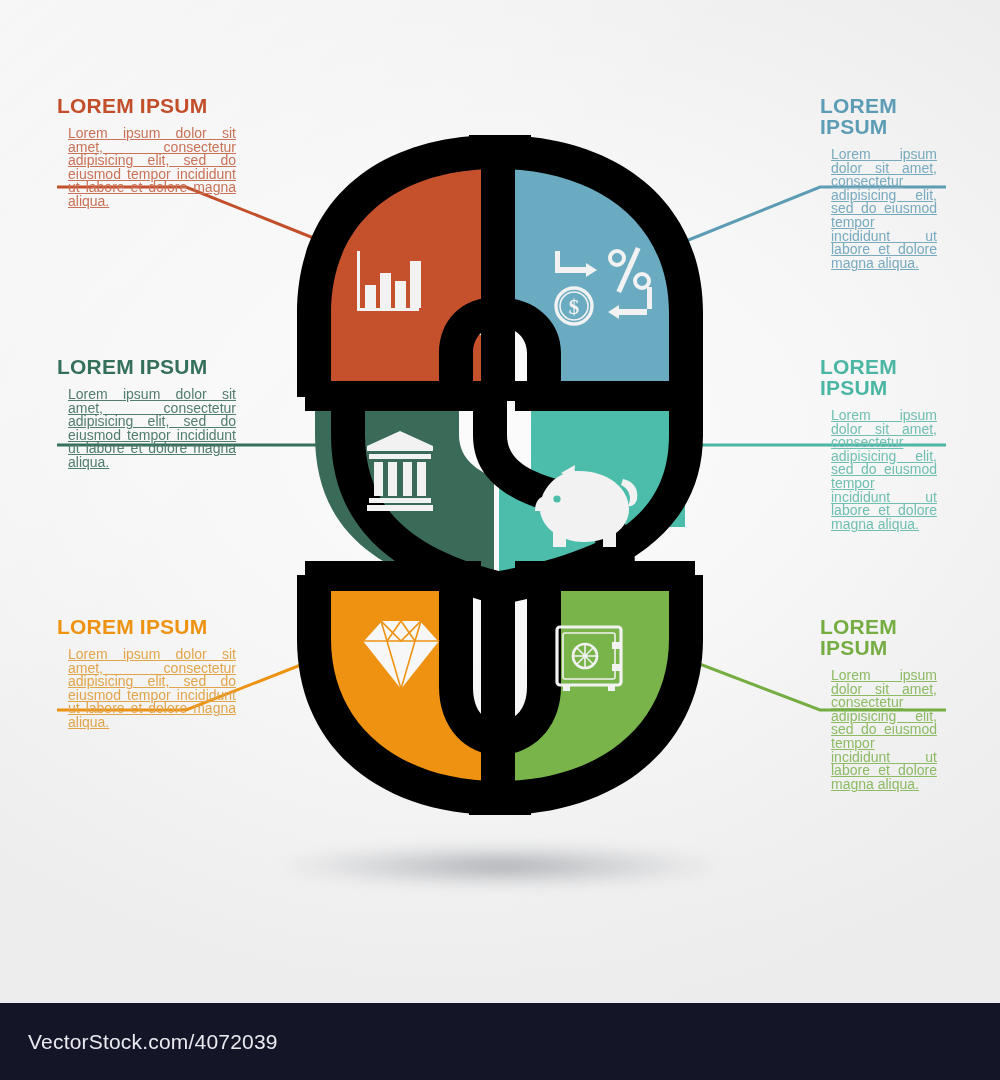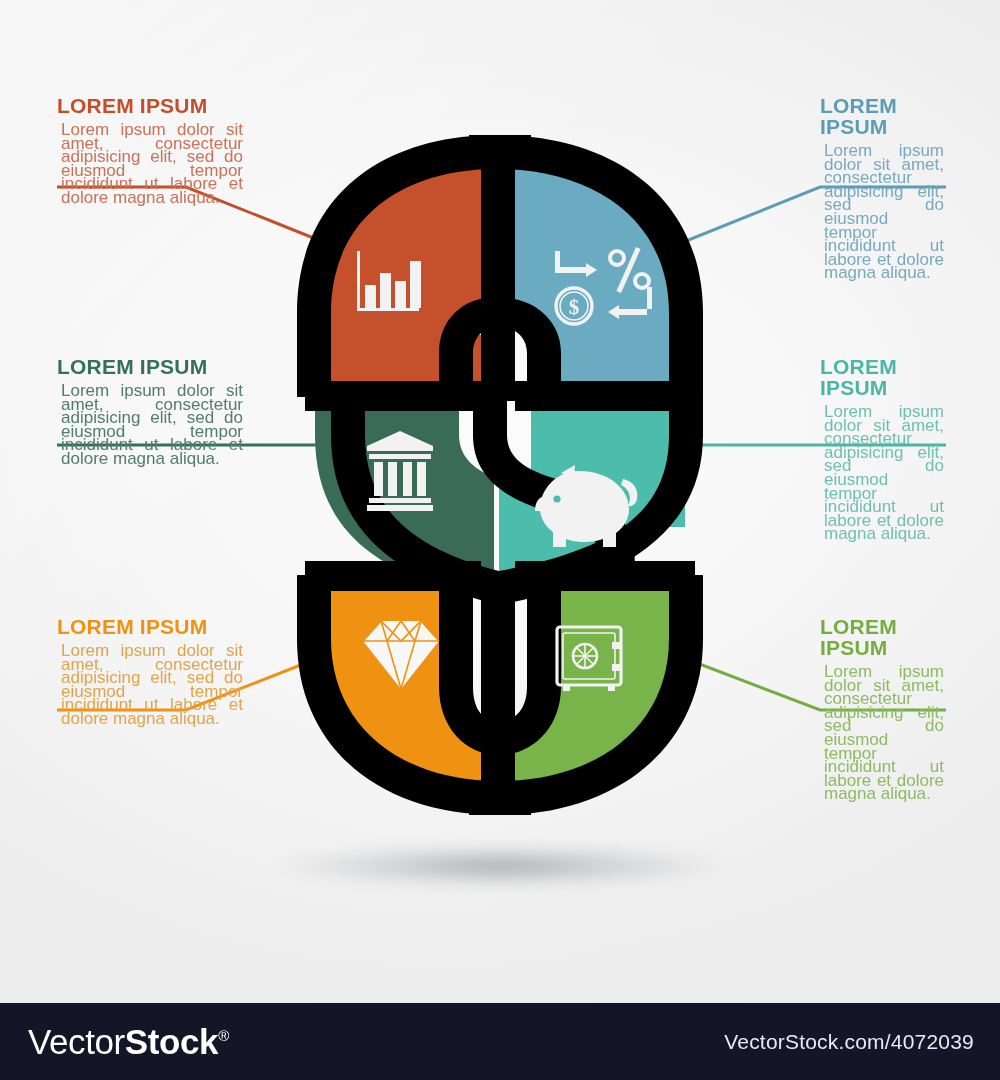--- a/index.html
+++ b/index.html
@@ -45,25 +45,26 @@
   .block.right { text-align: left; }
 
   .block h3 {
     margin: 0 0 7px 0;
     font-size: 21px;
     font-weight: bold;
     letter-spacing: 0.2px;
     line-height: 1;
   }
   .block p {
-    margin: 4px;
-    font-size: 17px;
+    margin: 11px;
+    font-size: 14px;
     line-height: 13.6px;
     text-align: justify;
     text-justify: inter-word;
+    text-decoration: underline;
   }
 
   .b-tl { left: 57px;  top: 95px;  }
   .b-ml { left: 57px;  top: 356px; }
   .b-bl { left: 57px;  top: 616px; }
   .b-tr { left: 820px; top: 95px;  width: 128px; }
   .b-mr { left: 820px; top: 356px; width: 128px; }
   .b-br { left: 820px; top: 616px; width: 128px; }
 
   
@@ -429,17 +430,16 @@
     <h3 style="color:#4cb6a4">LOREM IPSUM</h3>
     <p style="color:#6fbfb1">Lorem ipsum dolor sit amet, consectetur adipisicing elit, sed do eiusmod tempor incididunt ut labore et dolore magna aliqua.</p>
   </div>
 
   <div class="block right b-br">
     <h3 style="color:#76ad43">LOREM IPSUM</h3>
     <p style="color:#8cbb64">Lorem ipsum dolor sit amet, consectetur adipisicing elit, sed do eiusmod tempor incididunt ut labore et dolore magna aliqua.</p>
   </div>
 
   <div id="footer">
-    <div id="wm-logo"><span class="lt">Vector</span><span class="hv">Stock</span><span class="reg">®</span></div>
     <div id="wm-url">VectorStock.com/4072039</div>
   </div>
 
 </div>
 
 </body></html>

